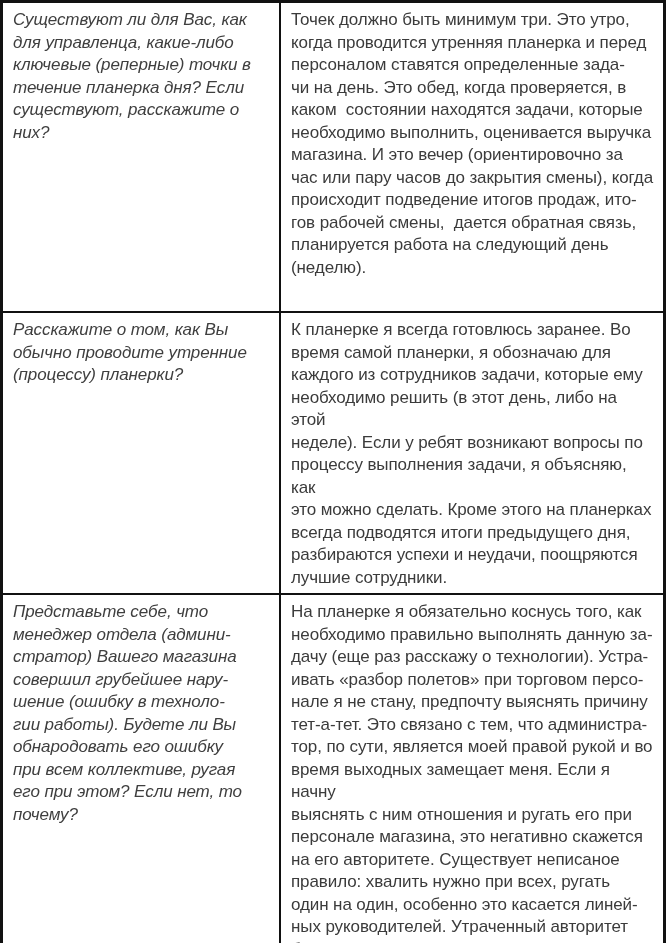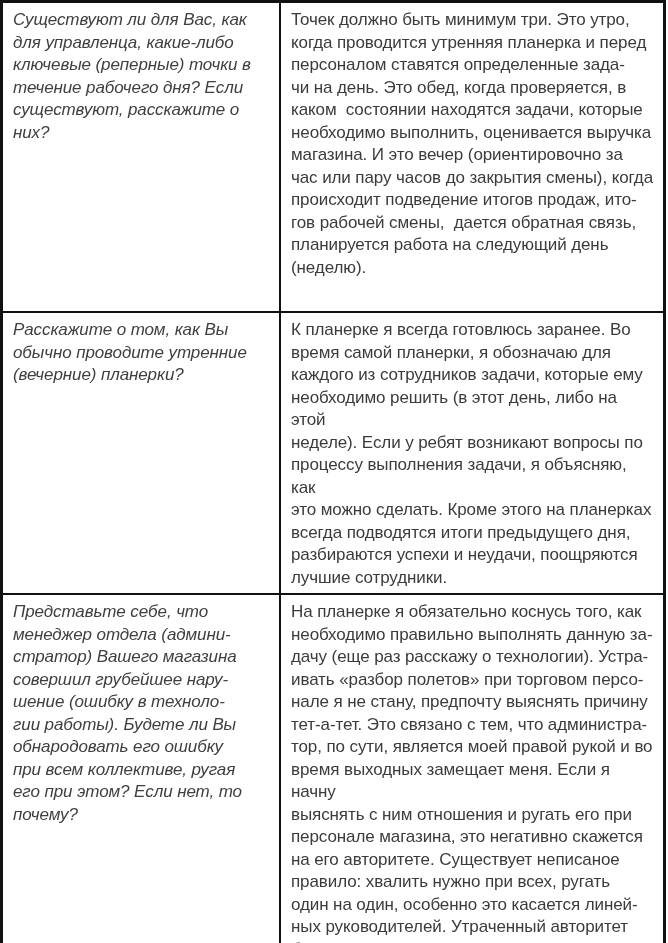--- a/index.html
+++ b/index.html
@@ -51,40 +51,40 @@
 </head>
 <body>
 
 <div class="page">
   <table class="qa-table">
     <tbody>
       <tr class="row-1">
         <td class="cell question-cell">Существуют ли для Вас, как
 для управленца, какие-либо
 ключевые (реперные) точки в
-течение рабочего дня? Если
+течение планерка дня? Если
 существуют, расскажите о
 них?</td>
         <td class="cell answer-cell">Точек должно быть минимум три. Это утро,
 когда проводится утренняя планерка и перед
 персоналом ставятся определенные зада-
 чи на день. Это обед, когда проверяется, в
 каком  состоянии находятся задачи, которые
 необходимо выполнить, оценивается выручка
 магазина. И это вечер (ориентировочно за
 час или пару часов до закрытия смены), когда
 происходит подведение итогов продаж, ито-
 гов рабочей смены,  дается обратная связь,
 планируется работа на следующий день
 (неделю).</td>
       </tr>
       <tr class="row-2">
         <td class="cell question-cell">Расскажите о том, как Вы
 обычно проводите утренние
-(вечерние) планерки?</td>
+(процессу) планерки?</td>
         <td class="cell answer-cell">К планерке я всегда готовлюсь заранее. Во
 время самой планерки, я обозначаю для
 каждого из сотрудников задачи, которые ему
 необходимо решить (в этот день, либо на этой
 неделе). Если у ребят возникают вопросы по
 процессу выполнения задачи, я объясняю, как
 это можно сделать. Кроме этого на планерках
 всегда подводятся итоги предыдущего дня,
 разбираются успехи и неудачи, поощряются
 лучшие сотрудники.</td>

